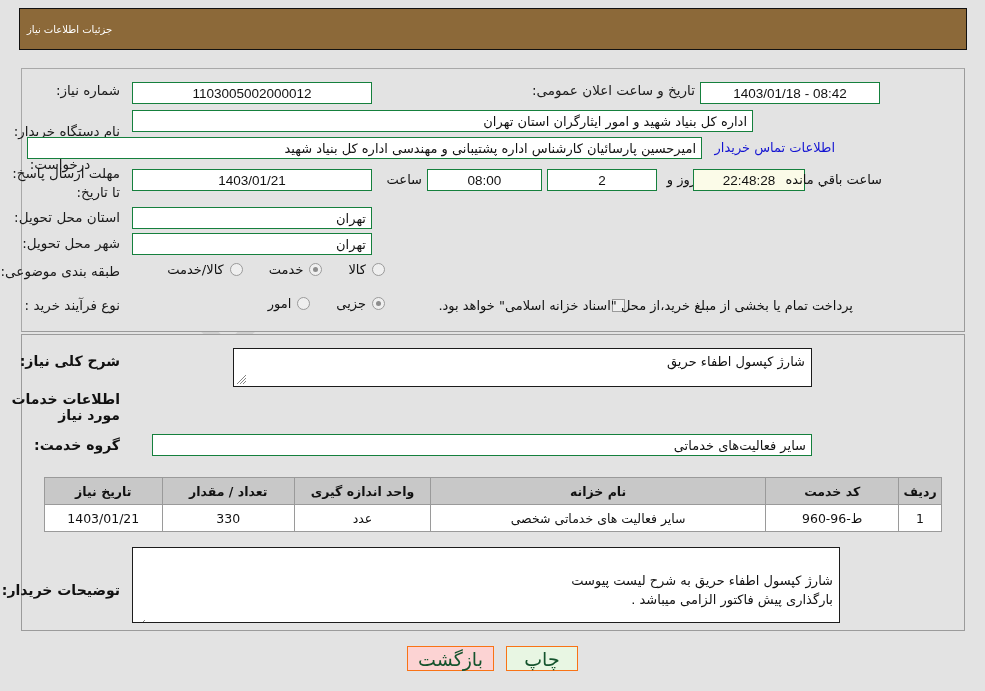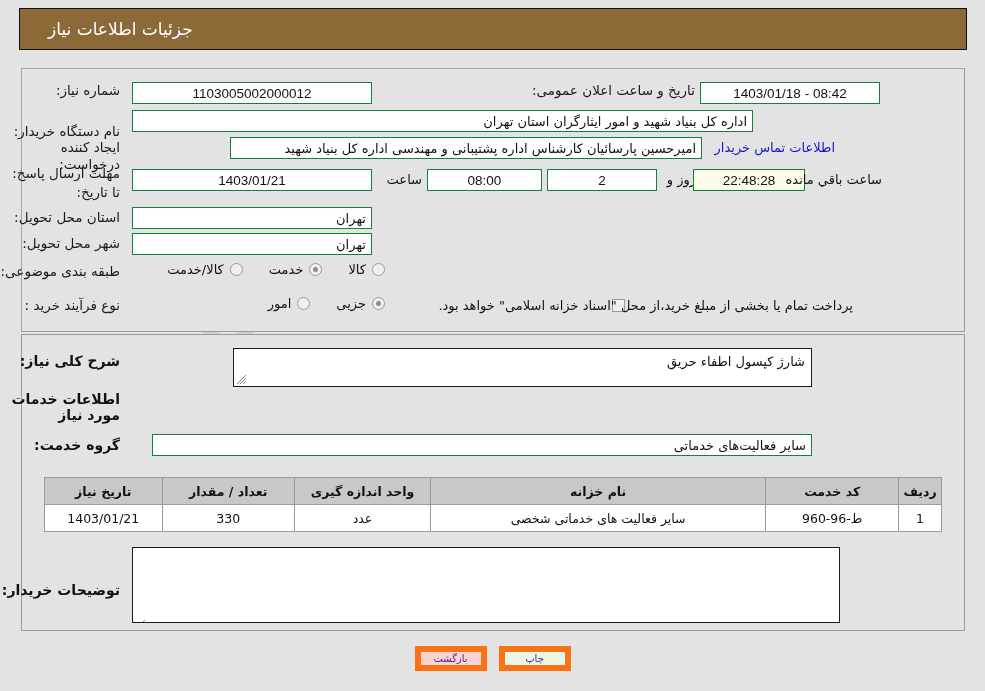--- a/index.html
+++ b/index.html
@@ -78,23 +78,23 @@
     box-sizing: border-box;
     display: flex;
     align-items: center;
     justify-content: flex-start;
     padding-left: 0;
     padding-right: 0;
     z-index: 10;
   }
   .title-bar .title-text {
     color: #ffffff;
-    font-size: 17px;
+    font-size: 10px;
     margin-right: auto;
-    margin-left: 28px;
+    margin-left: 7px;
     white-space: nowrap;
   }
 
   
   .panel {
     position: absolute;
     left: 21px;
     top: 68px;
     width: 944px;
     height: 264px;
@@ -121,21 +121,21 @@
   .row {
     position: absolute;
     display: flex;
     align-items: center;
     direction: rtl;
     white-space: nowrap;
   }
   .lbl {
     font-size: 13.5px;
     color: #1a1a1a;
-    text-align: right;
+    text-align: center;
     white-space: normal;
     line-height: 1.25;
   }
   .lbl-b {
     font-size: 14px;
     font-weight: bold;
     color: #111;
   }
   .fld {
     background: #ffffff;
@@ -261,25 +261,25 @@
     left: 0;
     right: 0;
     top: 646px;
     display: flex;
     justify-content: center;
     gap: 12px;
     direction: ltr;
     z-index: 11;
   }
   .btn {
-    border: 6px solid #f97316;
+    border: 1px solid #f97316;
     height: 25px;
     min-width: 72px;
-    font-size: 10px;
-    color: #4c1d95;
+    font-size: 19px;
+    color: #14532d;
     display: flex;
     align-items: center;
     justify-content: center;
     cursor: pointer;
     padding: 0 10px;
     box-sizing: border-box;
     font-family: "DejaVu Sans", "Liberation Sans", sans-serif;
   }
   .btn.back { background: #fcd3d3; }
   .btn.print { background: #e8f6e3; }
@@ -312,21 +312,21 @@
 <div class="fld ltr" style="position:absolute; right:105px; top:82px; width:180px; z-index:9;">1403/01/18 - 08:42</div>
 
 <div class="row" style="right:865px; top:111px; z-index:9;margin-top:12px;">
   <span class="lbl">نام دستگاه خریدار:</span>
 </div>
 <div class="fld right" style="position:absolute; right:232px; top:110px; width:621px; z-index:9;">اداره کل بنیاد شهید و امور ایثارگران استان تهران</div>
 
 <div class="row" style="right:865px; top:139px; z-index:9;">
   <span class="lbl">ایجاد کننده درخواست:</span>
 </div>
-<div class="fld right" style="position:absolute; right:283px; top:137px; width:472px; z-index:9;margin-left:8px;">امیرحسین پارسائیان کارشناس اداره پشتیبانی و مهندسی  اداره کل بنیاد شهید</div>
+<div class="fld right" style="position:absolute; right:283px; top:137px; width:675px; z-index:9;margin-left:8px;">امیرحسین پارسائیان کارشناس اداره پشتیبانی و مهندسی  اداره کل بنیاد شهید</div>
 <a class="link" style="position:absolute; right:150px; top:140px; z-index:9;">اطلاعات تماس خریدار</a>
 
 <div class="row" style="right:865px; top:163px; width:110px; display:block; z-index:9;">
   <span class="lbl">مهلت ارسال پاسخ: تا تاریخ:</span>
 </div>
 <div class="fld ltr" style="position:absolute; right:613px; top:169px; width:240px; z-index:9;">1403/01/21</div>
 
 <span class="smalltxt" style="position:absolute; right:563px; top:172px; z-index:9;">ساعت</span>
 <div class="fld ltr" style="position:absolute; right:443px; top:169px; width:115px; z-index:9;">08:00</div>
 
@@ -415,20 +415,22 @@
       <td>سایر فعالیت های خدماتی شخصی</td>
       <td>عدد</td>
       <td>330</td>
       <td class="ltr">1403/01/21</td>
     </tr>
   </tbody>
 </table>
 
 <span class="lbl-b" style="position:absolute; right:865px; top:582px; z-index:9;">توضیحات خریدار:</span>
 <div class="tarea" style="position:absolute; right:145px; top:547px; width:708px; height:76px; z-index:9; white-space:pre-line;">
+  <span>شارژ کپسول اطفاء حریق به شرح لیست پیوست
+بارگذاری پیش فاکتور الزامی میباشد .</span>
   <span class="grip">
     <svg width="9" height="9" viewBox="0 0 9 9">
         <path d="M0 9 L9 0 M3 9 L9 3 M6 9 L9 6" stroke="#666" stroke-width="0.8" fill="none"></path>
       </svg>
   </span>
 </div>
 
 <div class="btnbar">
   <div class="btn back">بازگشت</div>
   <div class="btn print">چاپ</div>

